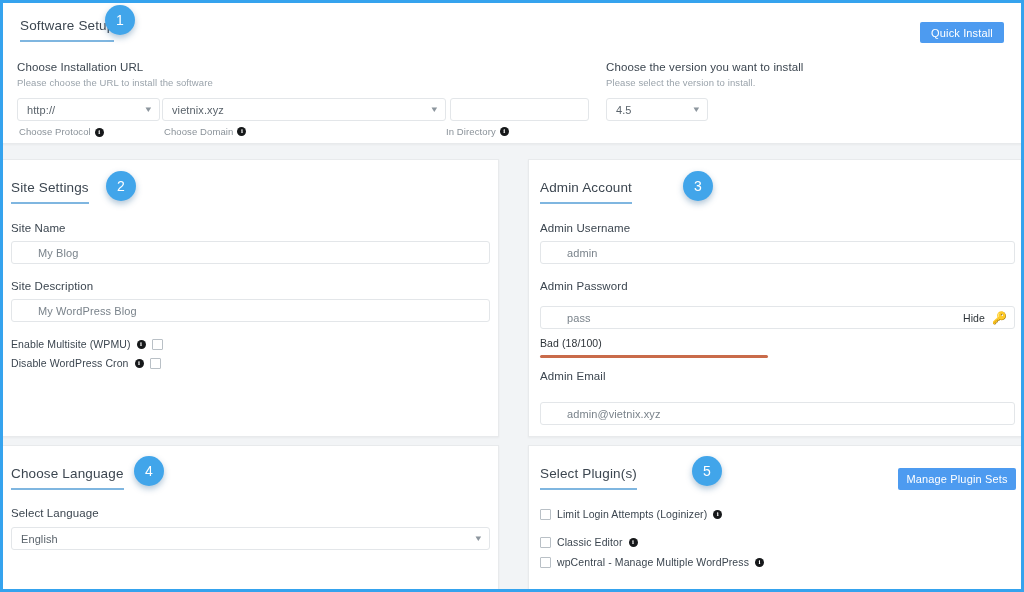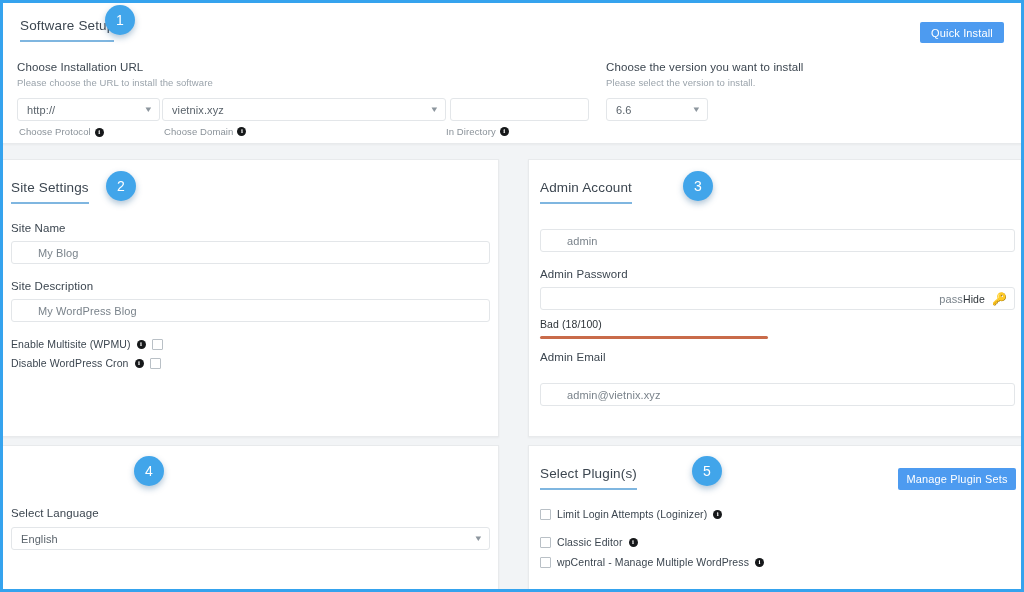--- a/index.html
+++ b/index.html
@@ -217,21 +217,21 @@
           <span>In Directory</span>
           <span class="info-i">i</span>
         </span>
       </div>
     </div>
 
     <div style="position:absolute; left:604px; top:59px; width:260px;">
       <div class="lbl">Choose the version you want to install</div>
       <div class="sub" style="margin-top:4px;">Please select the version to install.</div>
       <div class="sel" style="width:102px; margin-top:10px;">
-        <span>6.6</span>
+        <span>4.5</span>
         <span class="caret">▾</span>
       </div>
     </div>
   </div>
 
   <div class="panel" style="left:-1px; top:156px; width:497px; height:278px; border-left:none;">
 
     <div style="position:absolute; left:9px; top:18px;">
       <span class="sec-head" style="border-bottom-color: rgb(127, 182, 224);">Site Settings</span>
     </div>
@@ -262,26 +262,27 @@
   </div>
 
   <div class="panel" style="left:525px; top:156px; width:497px; height:278px; border-right:none;">
 
     <div style="position:absolute; left:11px; top:18px;">
       <span class="sec-head" style="border-bottom-color: rgb(127, 182, 224);">Admin Account</span>
     </div>
     <div class="badge" style="left: 154px; top: 11px; background: rgb(65, 165, 234);">3</div>
 
     <div style="position:absolute; left:11px; top:62px; width:475px;">
+      <div class="lbl">Admin Username</div>
       <div class="inp" style="margin-top:7px;">
         <span>admin</span>
       </div>
 
       <div class="lbl" style="margin-top:16px;">Admin Password</div>
-      <div class="inp" style="margin-top:7px; justify-content:flex-end; padding-right:7px;">
+      <div class="inp" style="margin-top:14px; justify-content:space-between; padding-right:7px;">
         <span>pass</span>
         <span class="pw-extra">
           <span>Hide</span>
           <span class="key-icon">🔑</span>
         </span>
       </div>
 
       <div style="margin-top:8px; font-size:10.5px; color:#2e3439; letter-spacing:.1px;">Bad (18/100)</div>
 
       <div style="margin-top:6px; width:100%; height:3px;">
@@ -290,20 +291,23 @@
 
       <div class="lbl" style="margin-top:12px;">Admin Email</div>
       <div class="inp" style="margin-top:20px;">
         <span>admin@vietnix.xyz</span>
       </div>
     </div>
   </div>
 
   <div class="panel" style="left:-1px; top:442px; width:497px; height:152px; border-left:none; border-bottom:none;">
 
+    <div style="position:absolute; left:9px; top:18px;">
+      <span class="sec-head" style="border-bottom-color: rgb(127, 182, 224);">Choose Language</span>
+    </div>
     <div class="badge" style="left: 132px; top: 10px; background: rgb(65, 165, 234);">4</div>
 
     <div style="position:absolute; left:9px; top:61px; width:479px;">
       <div class="lbl">Select Language</div>
       <div class="sel" style="margin-top:8px;">
         <span>English</span>
         <span class="caret">▾</span>
       </div>
     </div>
   </div>

